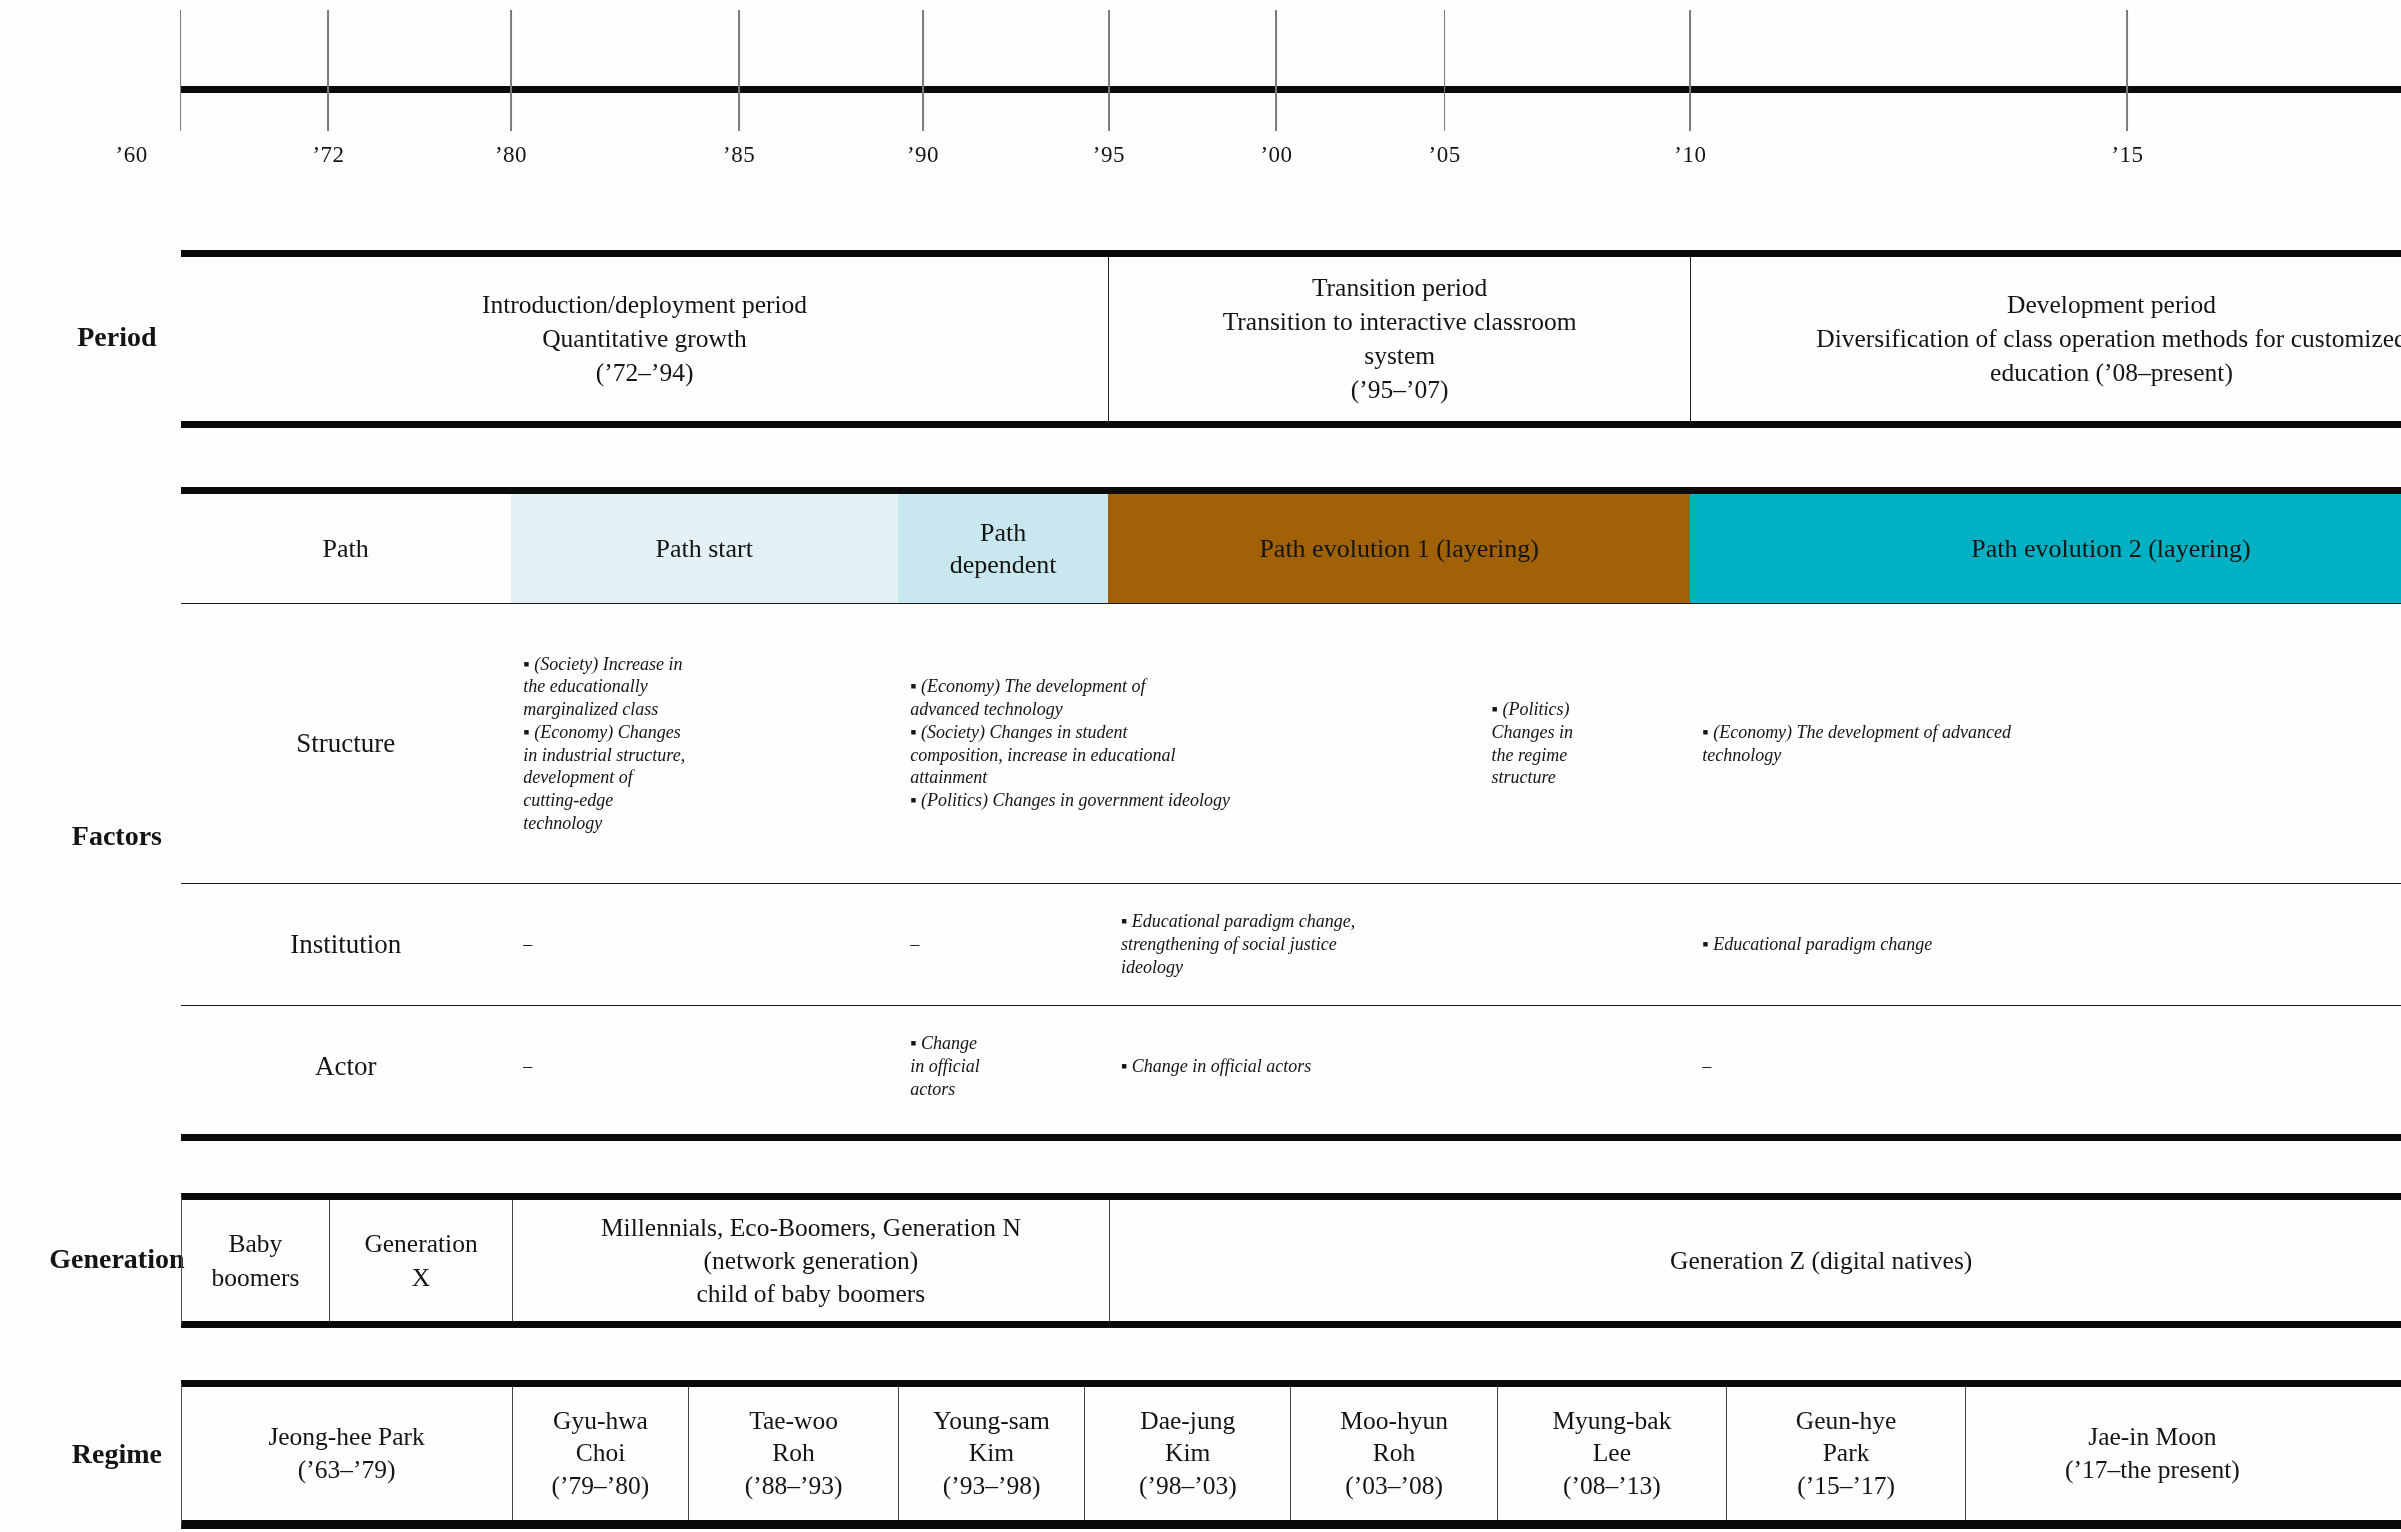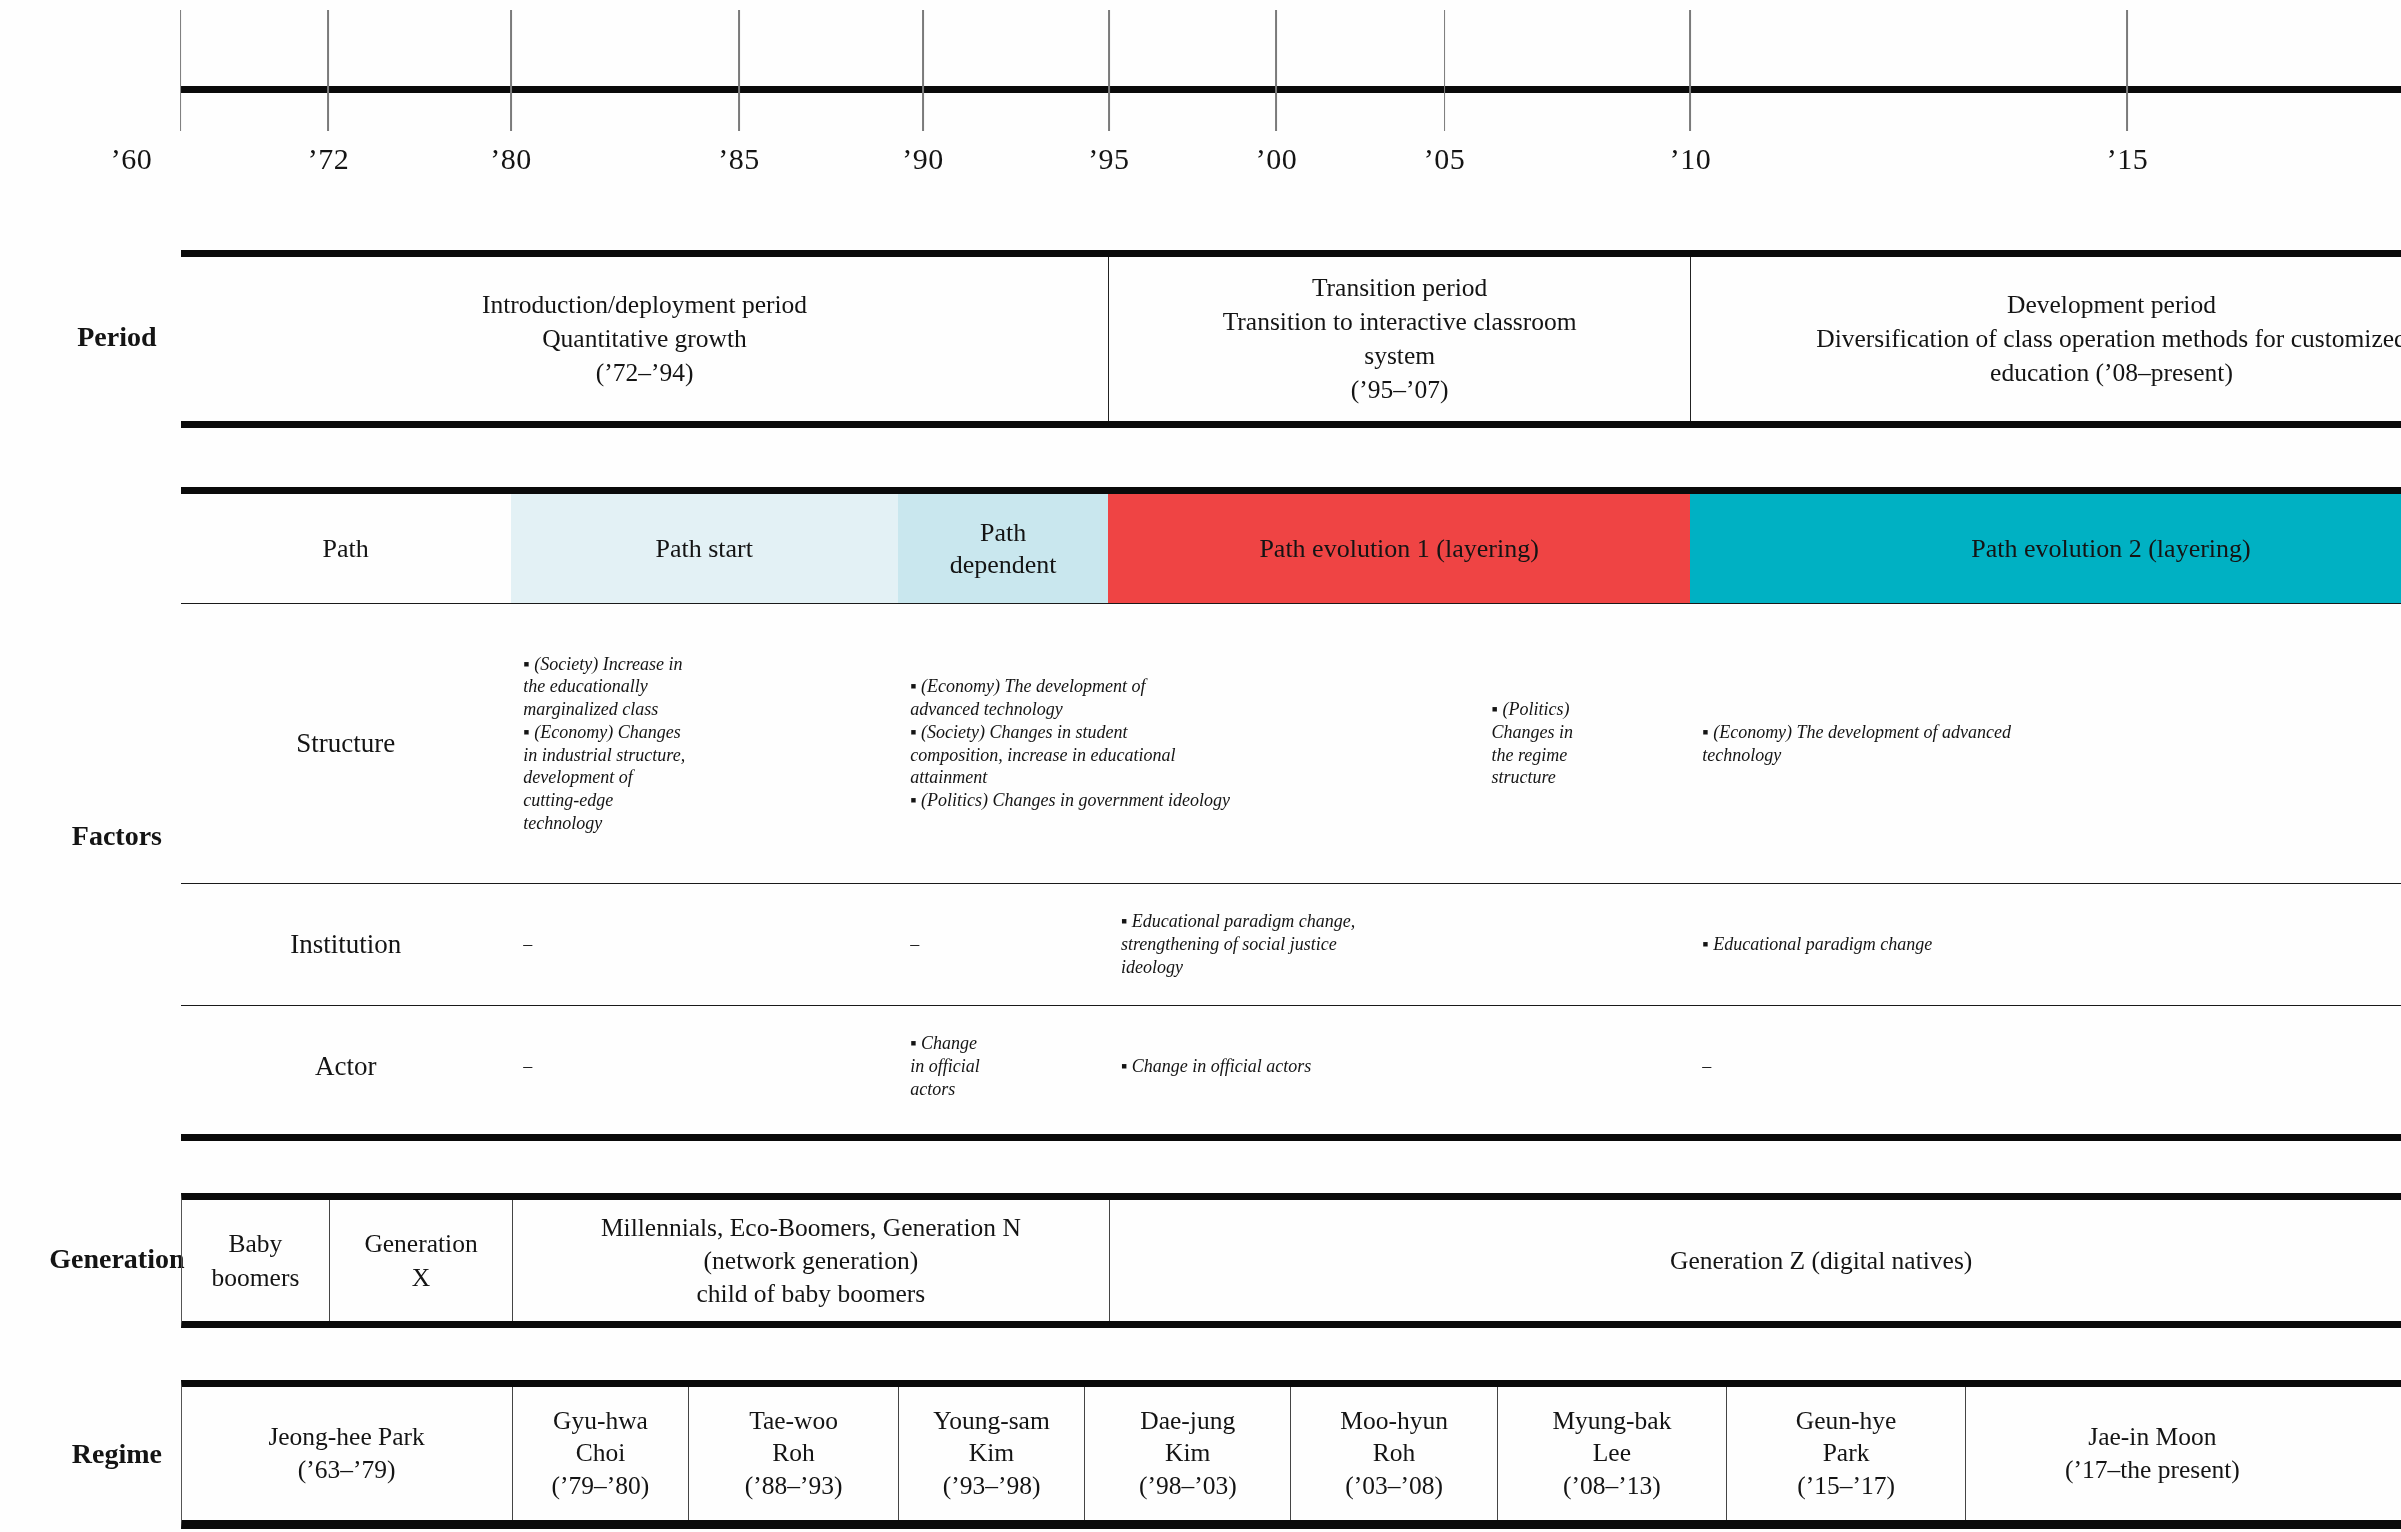--- a/index.html
+++ b/index.html
@@ -5,21 +5,21 @@
   html,body { margin:0; padding:0; background:#ffffff; }
   .page {
     position:relative; width:2540px; height:1532px; background:#fefefe;
     font-family:"Liberation Serif","DejaVu Serif",serif; color:#141414; overflow:hidden;
   }
   
   .tick { position:absolute; top:9.6px; height:121px; width:1.9px; background:#7a7a7a; transform:translateX(-50%); }
   .t1{left:7.109%}.t2{left:12.932%}.t3{left:20.117%}.t4{left:29.098%}.t5{left:36.340%}
   .t6{left:43.657%}.t7{left:50.255%}.t8{left:56.873%}.t9{left:66.553%}.t10{left:83.759%}
   .axis { position:absolute; left:7.109%; width:92.627%; top:86px; height:7.2px; background:#0a0a0a; }
-  .ylabel { position:absolute; top:142px; transform:translateX(-50%); font-size:30px; letter-spacing:0.5px; white-space:nowrap; }
+  .ylabel { position:absolute; top:142px; transform:translateX(-50%); font-size:23px; letter-spacing:0.5px; white-space:nowrap; }
   .y1{left:5.181%}.y2{left:12.932%}.y3{left:20.117%}.y4{left:29.098%}.y5{left:36.340%}
   .y6{left:43.657%}.y7{left:50.255%}.y8{left:56.873%}.y9{left:66.553%}.y10{left:83.759%}
   
   .side-label { position:absolute; left:0; width:7.0%; text-align:center; font-weight:700; font-size:28px; transform:translateY(-50%);margin-left:28px; }
   .sl-period{top:337px}.sl-factors{top:836px}.sl-generation{top:1259px}.sl-regime{top:1454px}
   
   .band { position:absolute; left:7.109%; width:92.627%; box-sizing:border-box; display:flex;
           border-top:7.2px solid #0a0a0a; border-bottom:7.2px solid #0a0a0a; }
   .cell { box-sizing:border-box; display:flex; align-items:center; justify-content:center;
           text-align:center; white-space:pre-line; }
@@ -32,21 +32,21 @@
   #factors-band { top:487px; height:654px; position:absolute; left:7.109%; width:92.627%;
     box-sizing:border-box; border-top:7.7px solid #0a0a0a; border-bottom:7.7px solid #0a0a0a; border-right:1.4px solid #333; }
   .frow { display:flex; box-sizing:border-box; width:100%; }
   .frow-header { height:110px; border-bottom:1.9px solid #1a1a1a; }
   .frow-structure { height:280px; border-bottom:1.9px solid #1a1a1a; }
   .frow-institution { height:122px; border-bottom:1.9px solid #1a1a1a; }
   .frow-actor { height:121px; }
   .fc1{width:14.044%}.fc2{width:16.452%}.fc3{width:8.961%}.fc4{width:24.719%}.fc5{width:35.824%}
   .hcell { box-sizing:border-box; display:flex; align-items:center; justify-content:center;
            text-align:center; white-space:pre-line; font-size:26px; line-height:1.2; }
-  .bg-start{background:#e3f1f5}.bg-dep{background:#c9e7ee}.bg-evo1{background:#ef4444}.bg-evo2{background:#00b1c3}
+  .bg-start{background:#e3f1f5}.bg-dep{background:#c9e7ee}.bg-evo1{background:#a16207}.bg-evo2{background:#00b1c3}
   .rlabel { box-sizing:border-box; display:flex; align-items:center; justify-content:center; font-size:27px; }
   .bcell { box-sizing:border-box; display:flex; align-items:center; justify-content:flex-start;
            text-align:left; white-space:pre-line; padding:0 12.5px; font-size:18px; line-height:1.26;font-style:italic; }
   
   #generation-band { top:1193px; height:135px; border-left:1px solid #555; border-right:1px solid #555; }
   #generation-band .cell { font-size:25.5px; line-height:1.3; }
   #generation-band .cell + .cell { border-left:1.4px solid #444; }
   .gc1{width:6.287%}.gc2{width:7.757%}.gc3{width:25.413%}.gc4{width:60.543%}
   
   #regime-band { top:1380px; height:149px; border-bottom-width:9.6px; border-left:1px solid #555; border-right:1px solid #555; }

